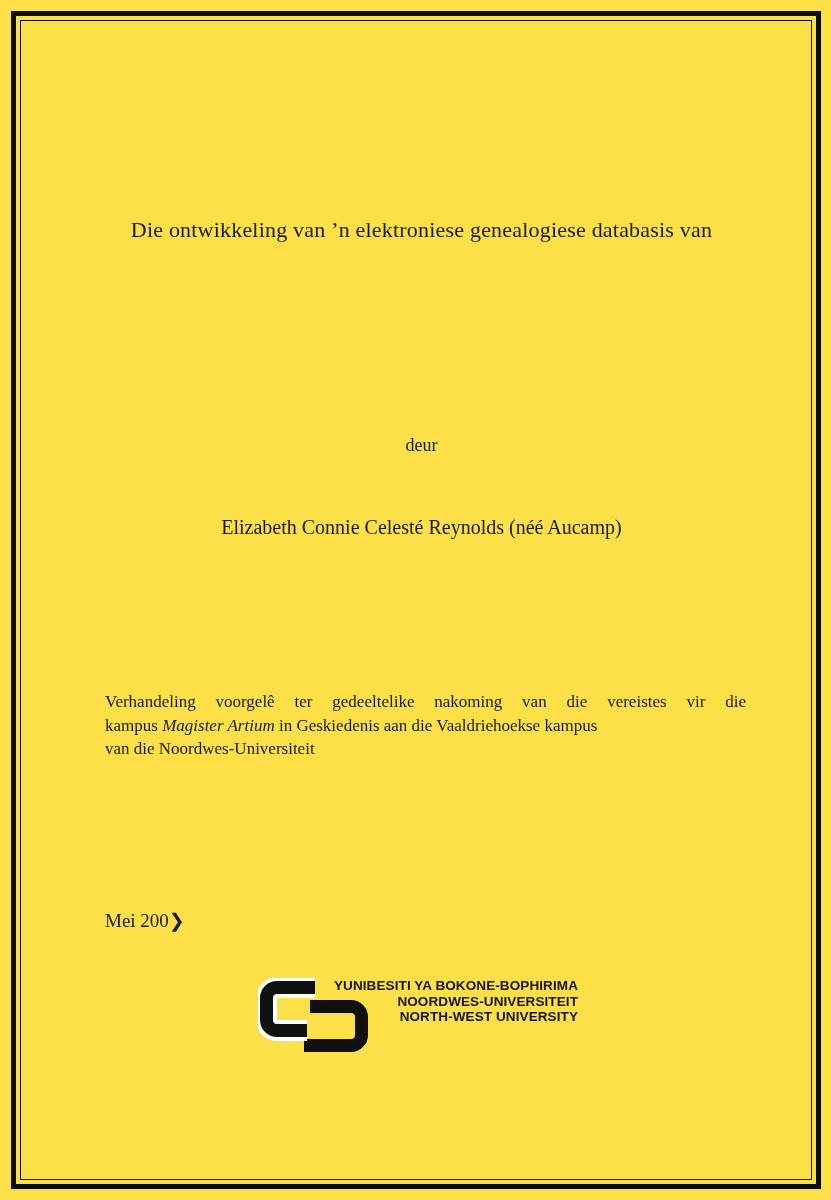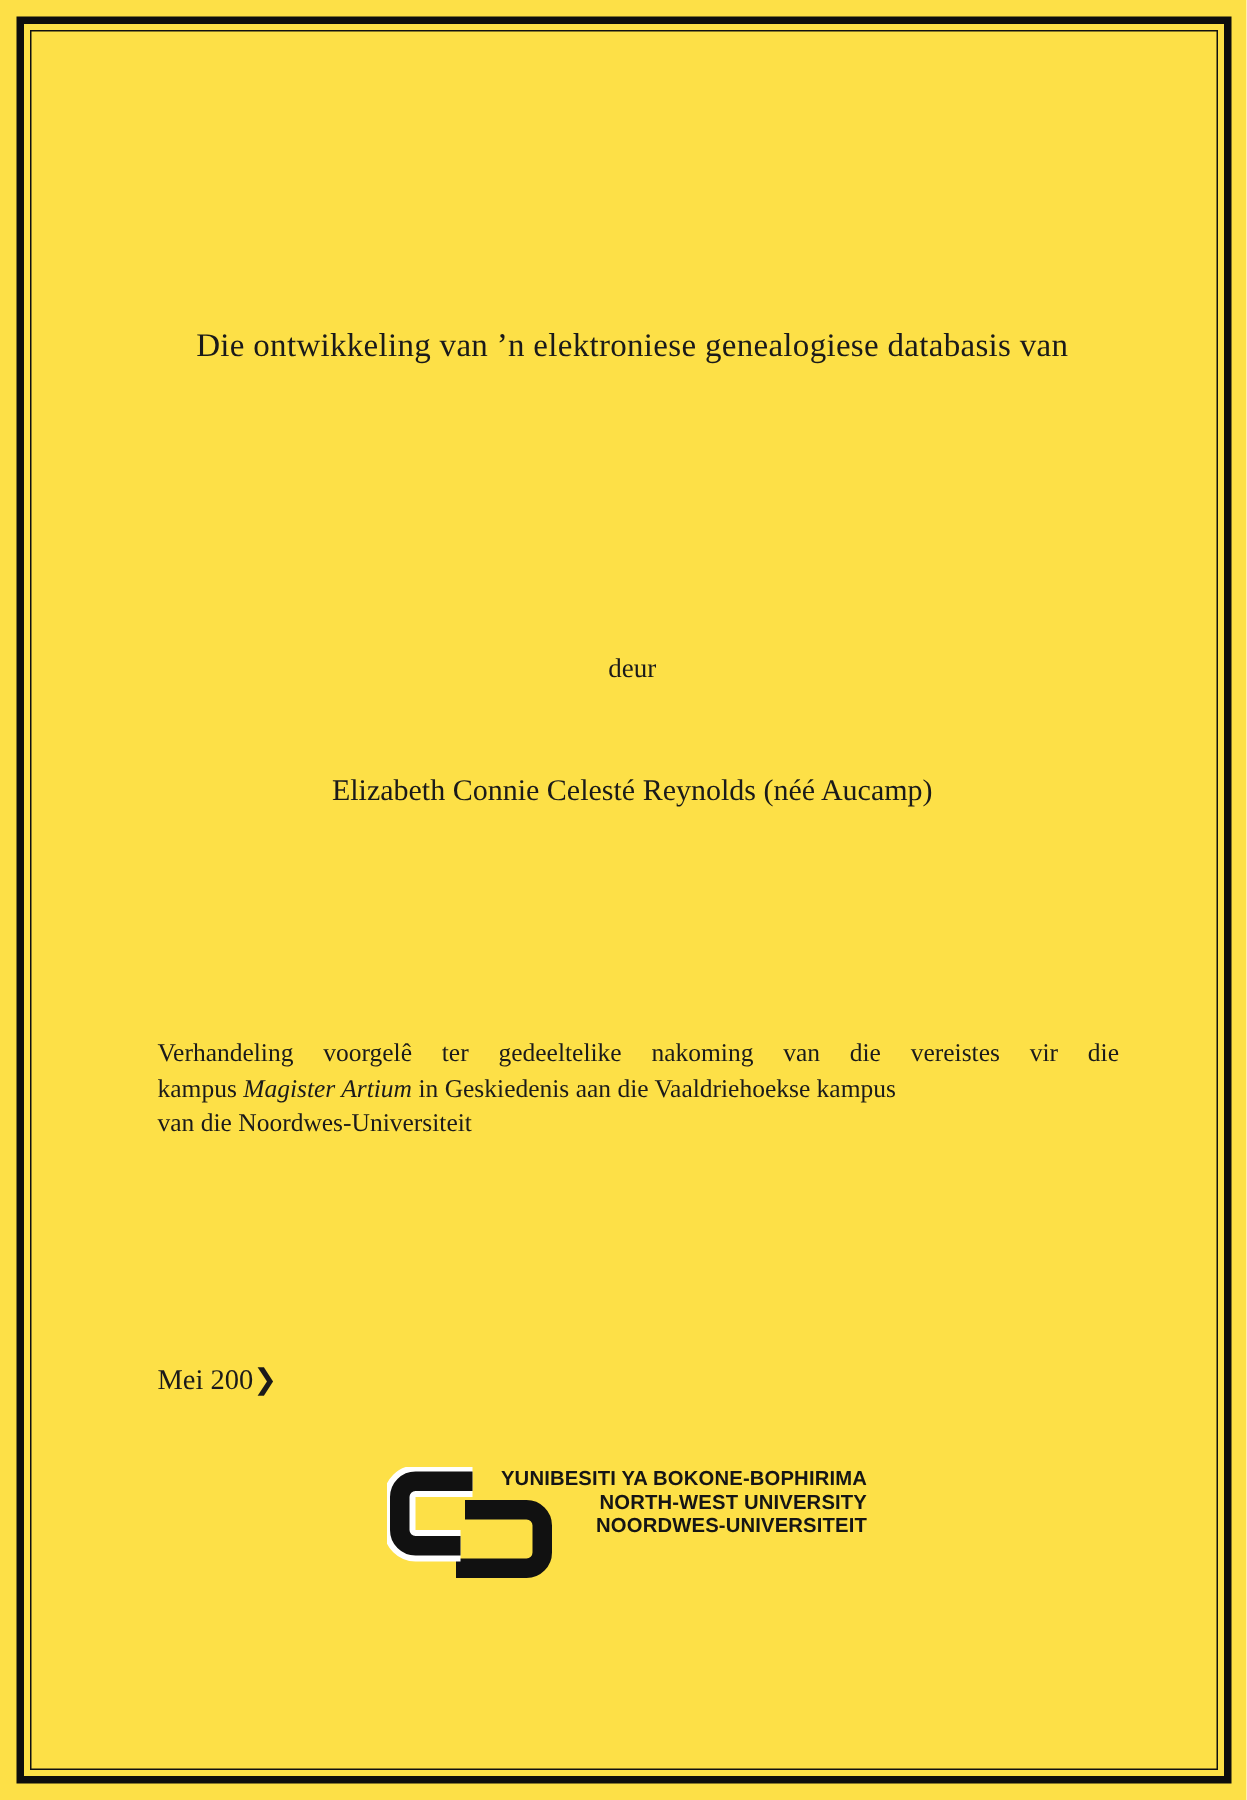--- a/index.html
+++ b/index.html
@@ -116,18 +116,18 @@
     <svg class="logo-mark" width="110" height="76" viewBox="0 0 110 76" xmlns="http://www.w3.org/2000/svg">
 
       <path d="M 52 28.5 H 93 A 10.5 10.5 0 0 1 103.5 39 V 57 A 10.5 10.5 0 0 1 93 67.5 H 46" fill="none" stroke="#111111" stroke-width="13"></path>
 
       <path d="M 57 9.5 H 19 A 10.5 10.5 0 0 0 8.5 20 V 42 A 10.5 10.5 0 0 0 19 52.5 H 49" fill="none" stroke="#ffffff" stroke-width="21"></path>
 
       <path d="M 57 9.5 H 19 A 10.5 10.5 0 0 0 8.5 20 V 42 A 10.5 10.5 0 0 0 19 52.5 H 49" fill="none" stroke="#111111" stroke-width="13"></path>
     </svg>
     <div class="logo-text">
       <div>YUNIBESITI YA BOKONE-BOPHIRIMA</div>
+      <div>NOORDWES-UNIVERSITEIT</div>
       <div>NORTH-WEST UNIVERSITY</div>
-      <div>NOORDWES-UNIVERSITEIT</div>
     </div>
   </div>
 
 </div>
 
 </body></html>

